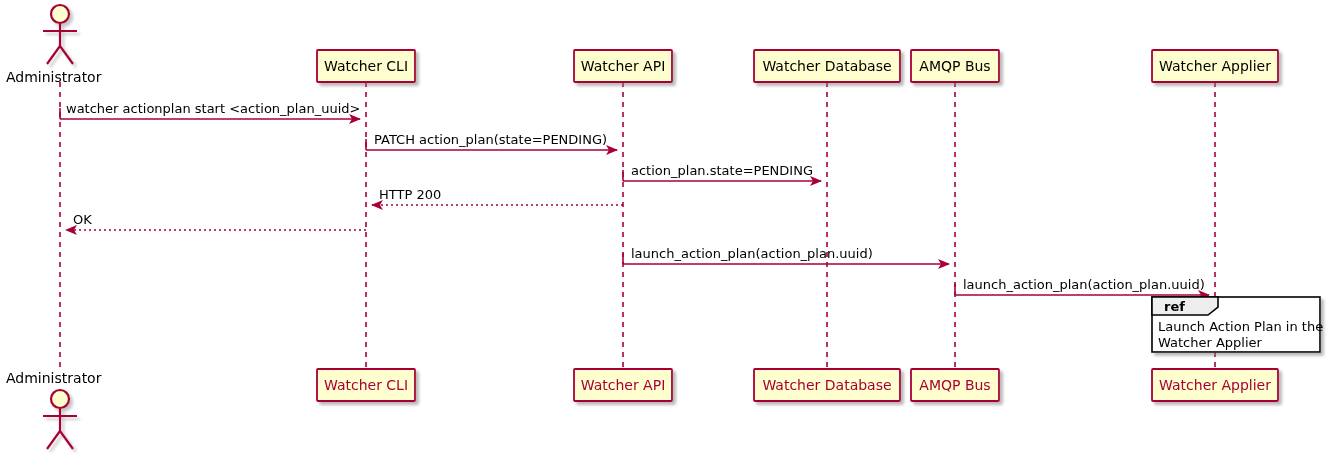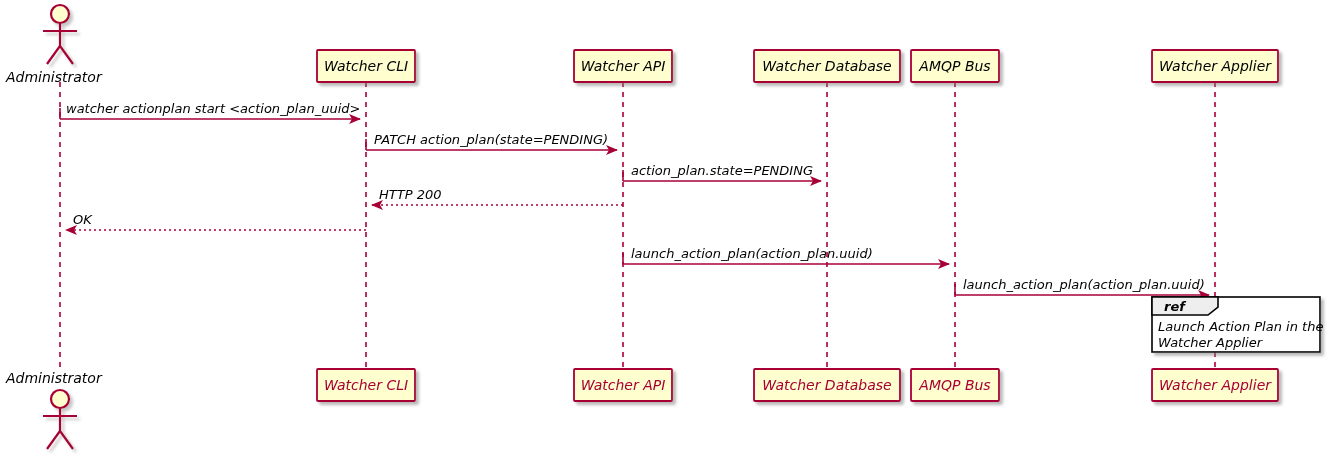--- a/index.html
+++ b/index.html
@@ -9,21 +9,20 @@
   }
   body {
     font-family: "DejaVu Sans", sans-serif;
   }
   #diagram-root {
     position: relative;
     width: 1330px;
     height: 456px;
     background: #ffffff;
     overflow: hidden;
-    font-style: italic;
   }
   svg.diagram-canvas {
     position: absolute;
     left: 0;
     top: 0;
     width: 1330px;
     height: 456px;
   }
   .participant-label-top {
     font-family: "DejaVu Sans", sans-serif;

